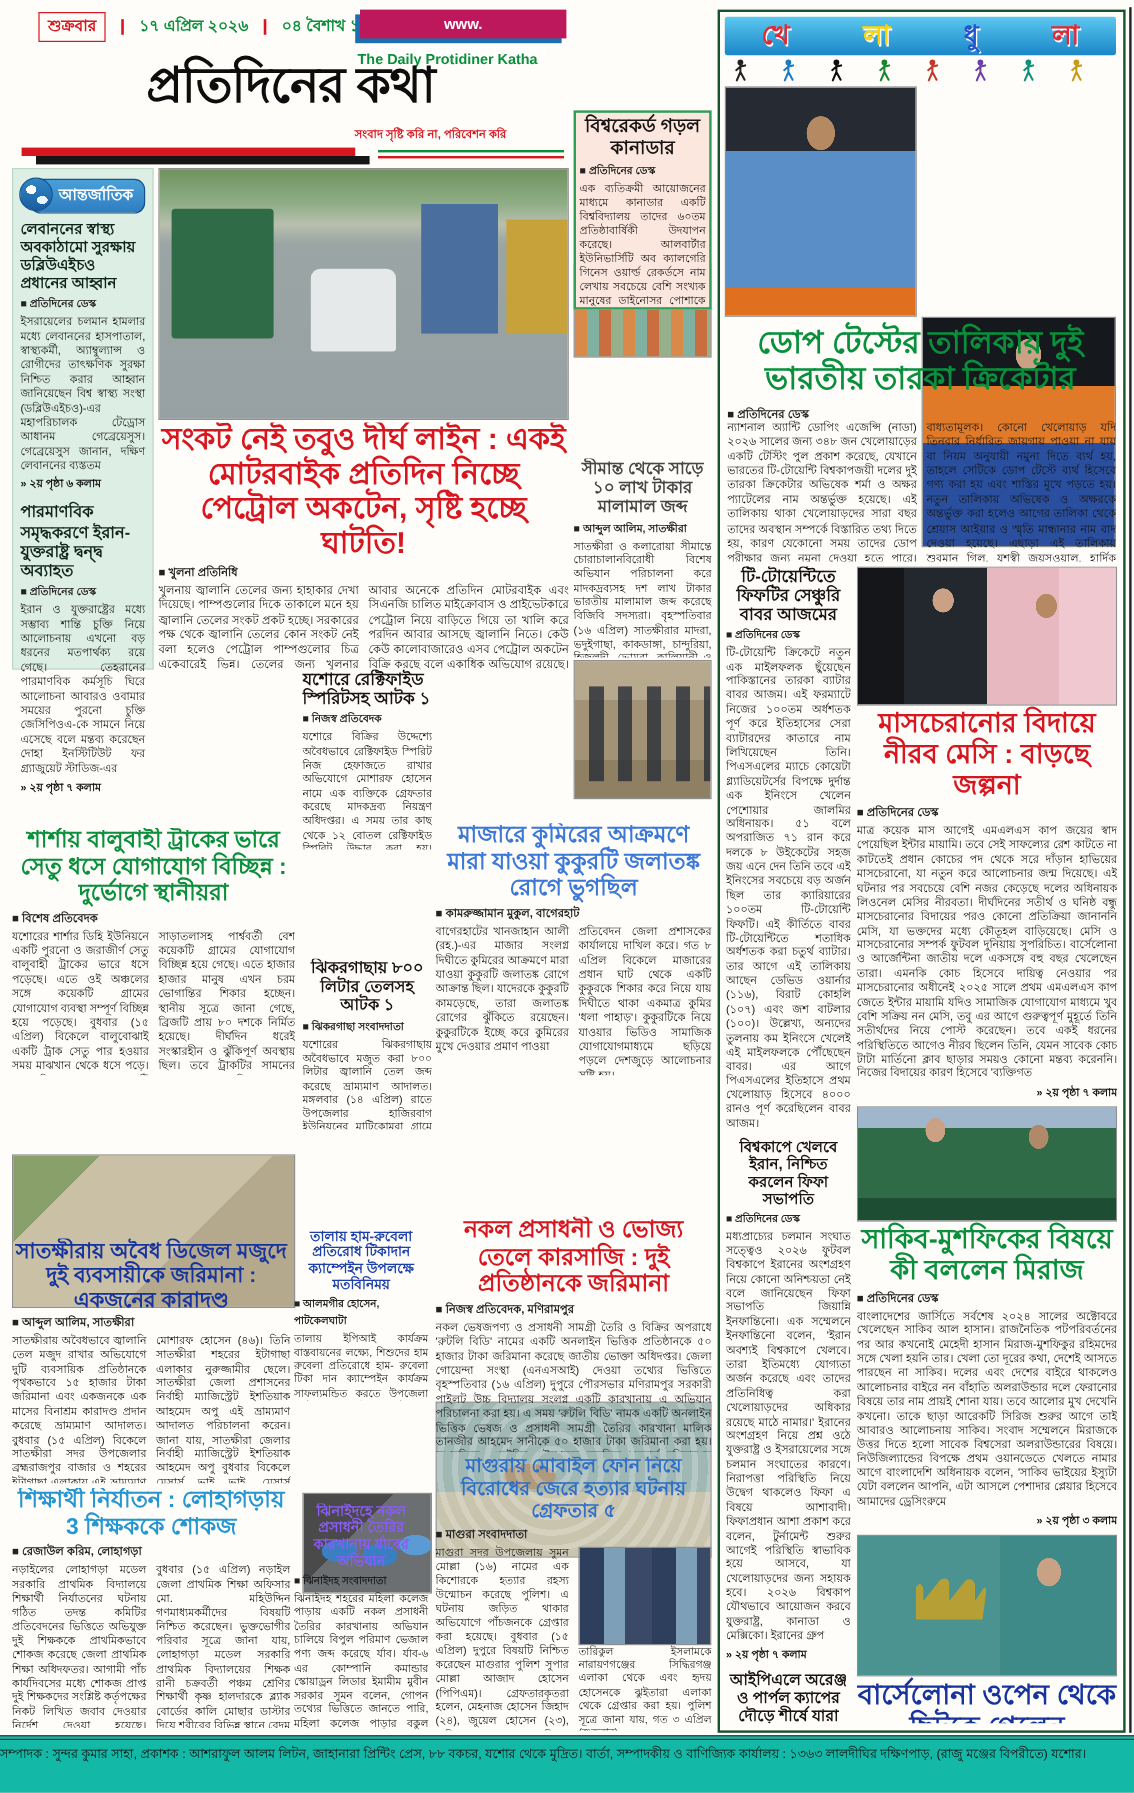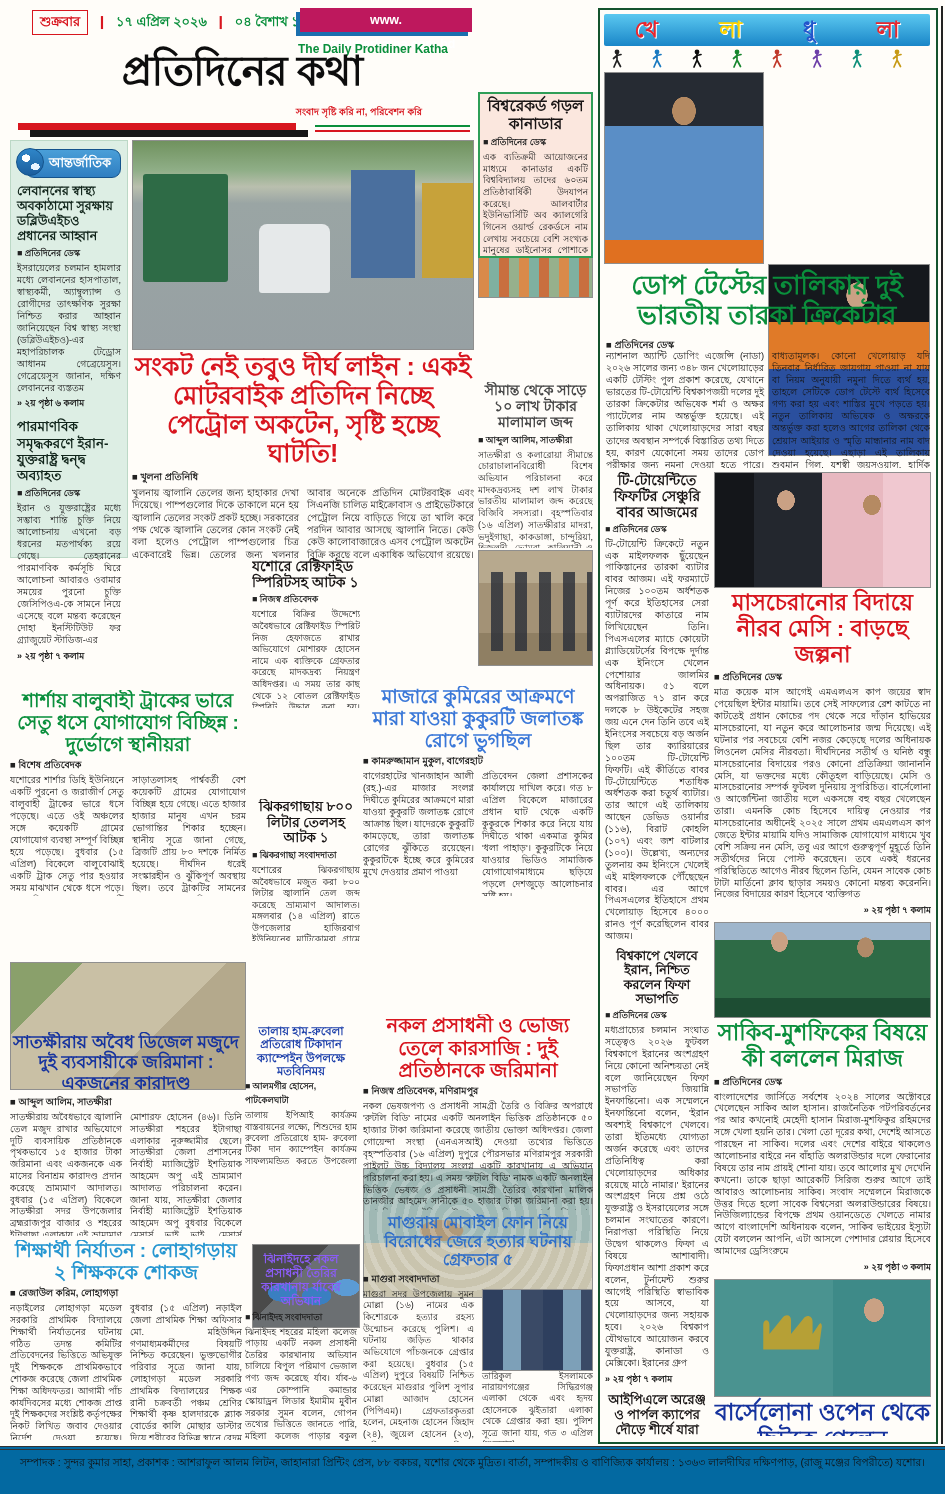--- a/index.html
+++ b/index.html
@@ -46,22 +46,22 @@
   #sports{border:2px solid #14532d;background:#fffdf9;}
   #sports .banner{position:absolute;left:4px;top:4px;width:326px;height:32px;
      background:linear-gradient(180deg,#5bc8f0,#1a86c8);display:flex;justify-content:space-around;
      align-items:center;border-radius:2px;}
   #sports .banner span{font-size:22px;font-weight:bold;text-shadow:1px 1px 0 #fff;}
   .bl1{color:#e8262e}.bl2{color:#ffd400}.bl3{color:#2255cc}.bl4{color:#e8262e}
   .sp-col{position:absolute;box-sizing:border-box;}
   .sp-col .bt{font-size:9.3px;line-height:1.28;}
   .panelpad{position:relative;width:100%;height:100%;}
   .cap{font-size:8.8px;line-height:1.3;text-align:justify;}
-  #footer{border-top:4px double #333;text-align:center;font-size:10.5px;line-height:1.6;
-     padding-top:4px;color:#111;background:#0369a1;}
+  #footer{border-top:4px double #333;text-align:left;font-size:10.5px;line-height:1.6;
+     padding-top:4px;color:#111;background:#14b8a6;}
 </style>
 </head>
 <body>
 
 <div id="page">
 
   <div id="masthead" class="abs" style="left:10px;top:6px;width:464px;height:130px;">
     <div style="margin:4px 0 0 22px;">
       <span class="daybox">শুক্রবার</span>
       <span class="sep">❙</span>
@@ -206,21 +206,21 @@
   </div>
 
   <div class="abs" style="left:363px;top:1014px;width:230px;height:196px;overflow:hidden;">
     <div class="headline hl-red" style="font-size:19.5px;">নকল প্রসাধনী ও ভোজ্য তেলে কারসাজি : দুই প্রতিষ্ঠানকে জরিমানা</div>
     <div class="byline">■ নিজস্ব প্রতিবেদক, মণিরামপুর</div>
     <div class="bt" style="font-size:9.2px;">নকল ভেষজপণ্য ও প্রসাধনী সামগ্রী তৈরি ও বিক্রির অপরাধে 'রুটলি বিডি' নামের একটি অনলাইন ভিত্তিক প্রতিষ্ঠানকে ৫০ হাজার টাকা জরিমানা করেছে জাতীয় ভোক্তা অধিদপ্তর। জেলা গোয়েন্দা সংস্থা (এনএসআই) দেওয়া তথ্যের ভিত্তিতে বৃহস্পতিবার (১৬ এপ্রিল) দুপুরে পৌরসভার মণিরামপুর সরকারী পাইলট উচ্চ বিদ্যালয় সংলগ্ন একটি কারখানায় এ অভিযান পরিচালনা করা হয়। এ সময় 'রুটলি বিডি' নামক একটি অনলাইন ভিত্তিক ভেষজ ও প্রসাধনী সামগ্রী তৈরির কারখানা মালিক তানজীর আহমেদ সানীকে ৫০ হাজার টাকা জরিমানা করা হয়। অপরদিকে, একইদিন পৌরশহরে অবস্থিত 'মেসার্স মণিরামপুর ট্রেডার্স' এ অভিযান চালিয়ে অবৈধভাবে ২৫ ব্যারেল (৫০০০ লিটার) ভোজ্য তেল মজুদ ও বেশি দামে বিক্রির অপরাধে প্রতিষ্ঠানটিকে ৫০ হাজার টাকা জরিমানা করা হয়েছে। যশোরের ভোক্তা অধিকার সংরক্ষণ</div>
 
   </div>
 
   <div class="abs" style="left:10px;top:1240px;width:232px;height:200px;overflow:hidden;">
-    <div class="headline hl-cyan" style="font-size:19px;">শিক্ষার্থী নির্যাতন : লোহাগড়ায় ২ শিক্ষককে শোকজ</div>
+    <div class="headline hl-cyan" style="font-size:19px;">শিক্ষার্থী নির্যাতন : লোহাগড়ায় 3 শিক্ষককে শোকজ</div>
     <div class="byline">■ রেজাউল করিম, লোহাগড়া</div>
     <div class="cols">
       <div class="bt" style="font-size:9.1px;">নড়াইলের লোহাগড়া মডেল সরকারি প্রাথমিক বিদ্যালয়ে শিক্ষার্থী নির্যাতনের ঘটনায় গঠিত তদন্ত কমিটির প্রতিবেদনের ভিত্তিতে অভিযুক্ত দুই শিক্ষককে প্রাথমিকভাবে শোকজ করেছে জেলা প্রাথমিক শিক্ষা অধিদফতর। আগামী পাঁচ কার্যদিবসের মধ্যে শোকজ প্রাপ্ত দুই শিক্ষকদের সংশ্লিষ্ট কর্তৃপক্ষের নিকট লিখিত জবাব দেওয়ার নির্দেশ দেওয়া হয়েছে। শোকজের জবাব যথাযথ দেওয়া না হলে তাদের বিরুদ্ধে বিভাগীয় ব্যবস্থা নেওয়ার ইঙ্গিত দেওয়া হয়।</div>
       <div>
         <div class="bt" style="font-size:9.1px;">বুধবার (১৫ এপ্রিল) নড়াইল জেলা প্রাথমিক শিক্ষা অফিসার মো. মহিউদ্দিন গণমাধ্যমকর্মীদের বিষয়টি নিশ্চিত করেছেন। ভুক্তভোগীর পরিবার সূত্রে জানা যায়, লোহাগড়া মডেল সরকারি প্রাথমিক বিদ্যালয়ের শিক্ষক রানী চক্রবর্তী পঞ্চম শ্রেণির শিক্ষার্থী কৃষ্ণ হালদারকে ব্ল্যাক বোর্ডের কালি মোছার ডাস্টার দিয়ে শরীরের বিভিন্ন স্থানে বেদম মারধর করেন। এতে তার শরীরে ব্যাপক ক্ষত সৃষ্টি হয়েছে। অসুস্থ কৃষ্ণ হালদারকে স্থানীয় চিকিৎসকের কাছে প্রাথমিক</div>
 
       </div>
     </div>
   </div>
 

